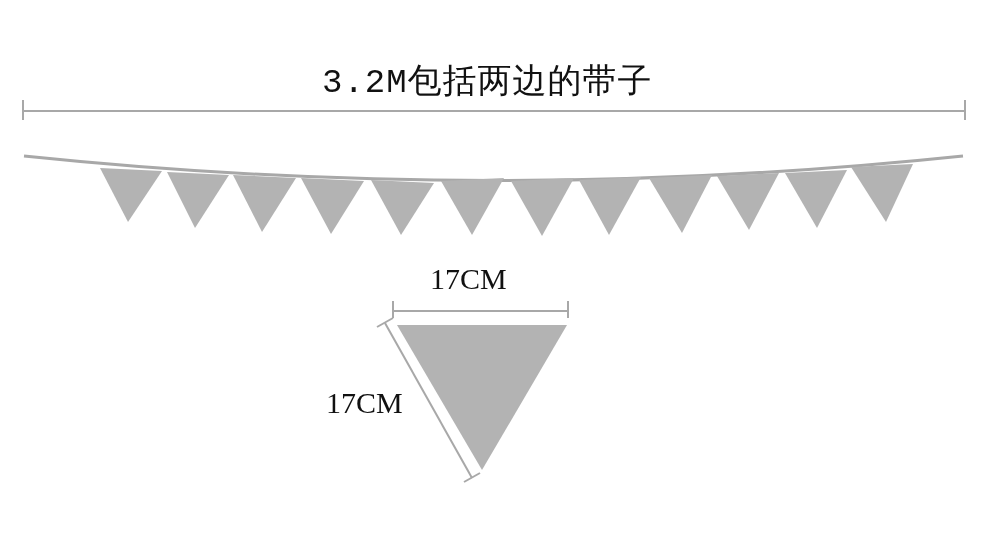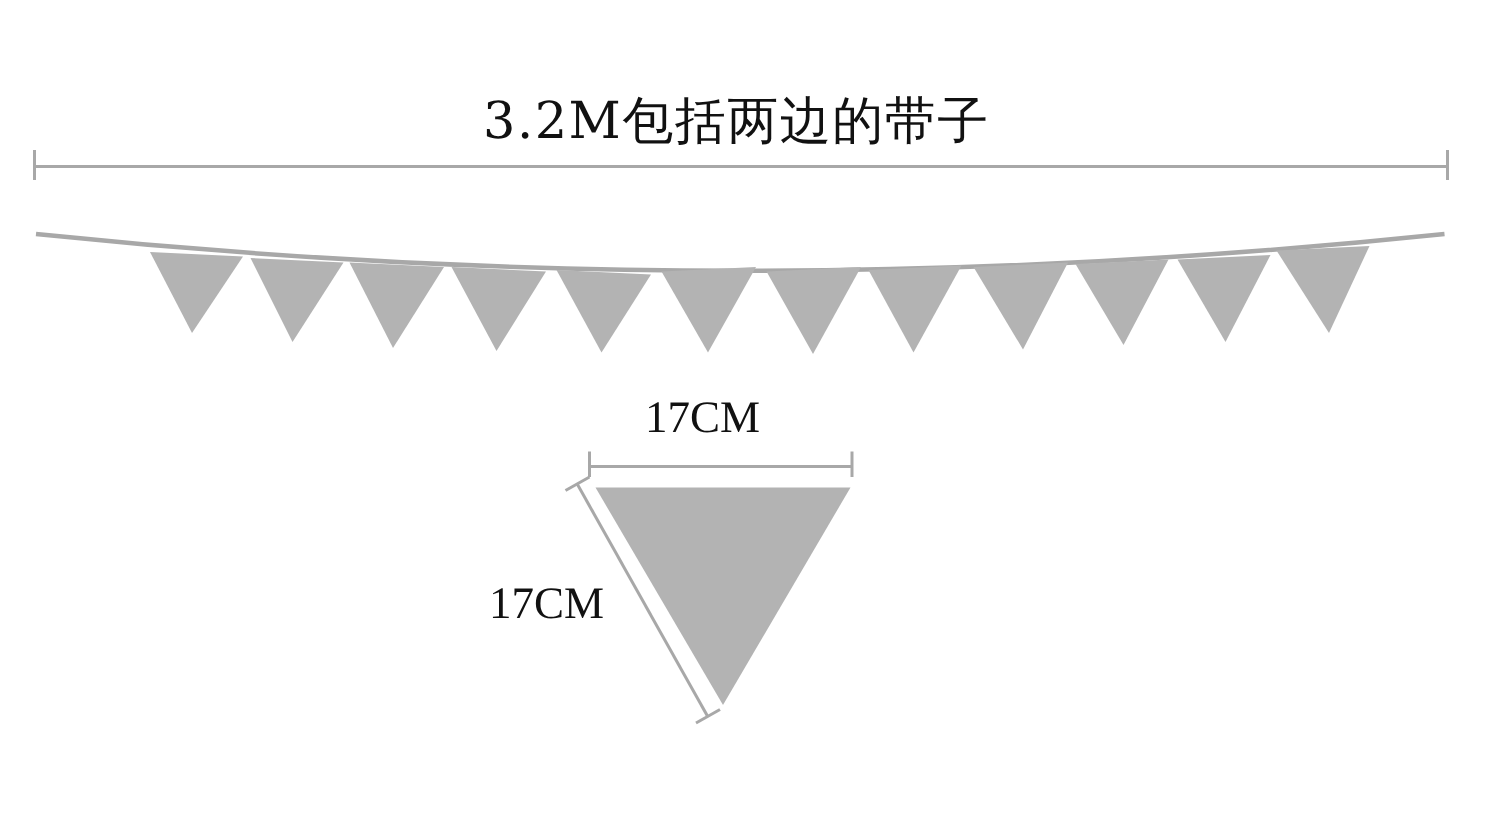--- a/index.html
+++ b/index.html
@@ -1,18 +1,18 @@
 <!DOCTYPE html>
 <html><head>
 <meta charset="utf-8">
 <style>
   html, body { margin: 0; padding: 0; background: #ffffff; }
   body { width: 1000px; height: 544px; position: relative; overflow: hidden; font-family: "DejaVu Serif", "Liberation Serif", serif; }
   svg { position: absolute; left: 0; top: 0; }
-  .label { position: absolute; color: #111111; white-space: nowrap; }
+  .label { position: absolute; color: #111111; white-space: nowrap; font-family: Liberation Mono, monospace; }
   #title { left: 322px; top: 58px; font-size: 34px; letter-spacing: 1px; }
   #width-label { left: 430px; top: 262px; font-size: 30px; font-family: "Liberation Serif", serif; }
   #height-label { left: 326px; top: 386px; font-size: 30px; font-family: "Liberation Serif", serif; }
 </style>
 </head>
 <body>
 
 <svg width="1000" height="544" viewBox="0 0 1000 544">
 
   <g>

